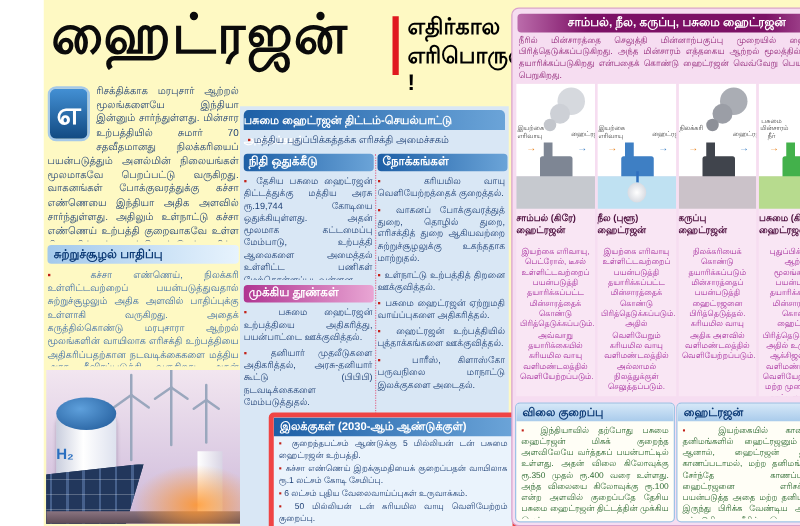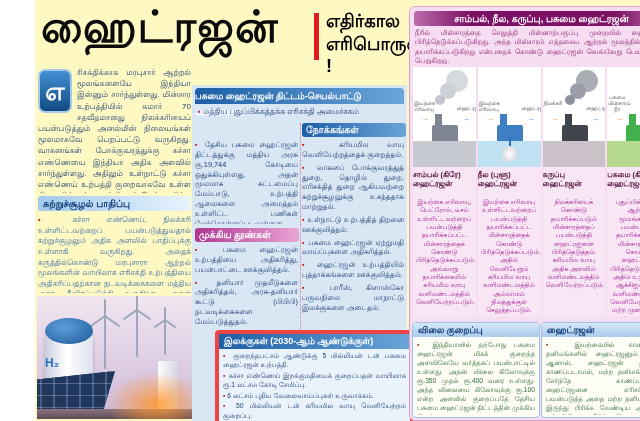--- a/index.html
+++ b/index.html
@@ -146,20 +146,21 @@
     <div class="pillar"></div>
     <div class="solar"></div>
     <div class="ground"></div>
   </div>
 
   <div class="mid">
     <div class="scheme-head head-blue">பசுமை ஹைட்ரஜன் திட்டம்-செயல்பாட்டு அமைச்சகம்</div>
     <div class="ministry bullet">மத்திய புதுப்பிக்கத்தக்க எரிசக்தி அமைச்சகம்</div>
     <div class="mid-divider"></div>
 
+    <div class="fund-head sub-head head-blue">நிதி ஒதுக்கீடு</div>
     <div class="fund-text bullet">தேசிய பசுமை ஹைட்ரஜன் திட்டத்துக்கு மத்திய அரசு ரூ.19,744 கோடியை ஒதுக்கியுள்ளது. அதன் மூலமாக கட்டமைப்பு மேம்பாடு, உற்பத்தி ஆலைகளை அமைத்தல் உள்ளிட்ட பணிகள் மேற்கொள்ளப்படவுள்ளன.</div>
 
     <div class="pillars-head sub-head head-pink">முக்கிய தூண்கள்</div>
     <ul class="list pillars-list">
       <li>பசுமை ஹைட்ரஜன் உற்பத்தியை அதிகரித்து, பயன்பாட்டை ஊக்குவித்தல்.</li>
       <li>தனியார் முதலீடுகளை அதிகரித்தல், அரசு-தனியார் கூட்டு (பிபிபி) நடவடிக்கைகளை மேம்படுத்துதல்.</li>
     </ul>
 
     <div class="obj-head sub-head head-blue">நோக்கங்கள்</div>
     <ul class="list obj-list">

